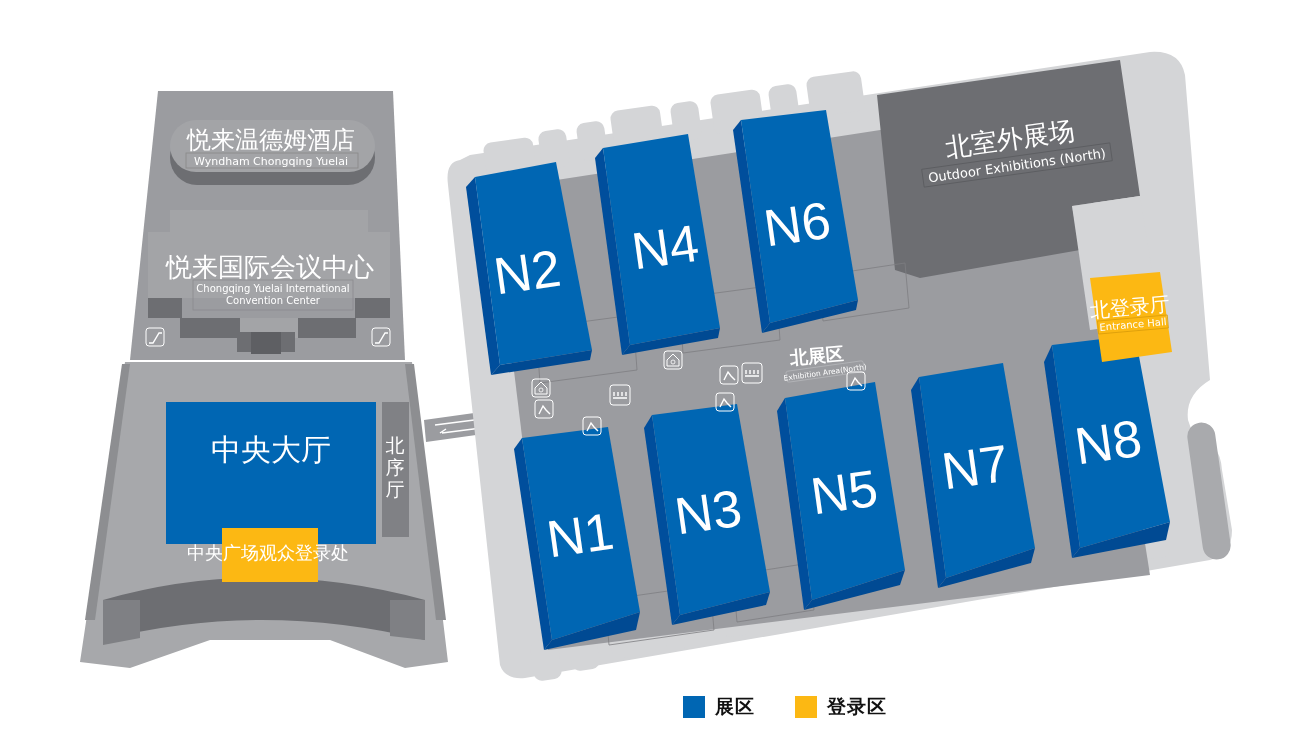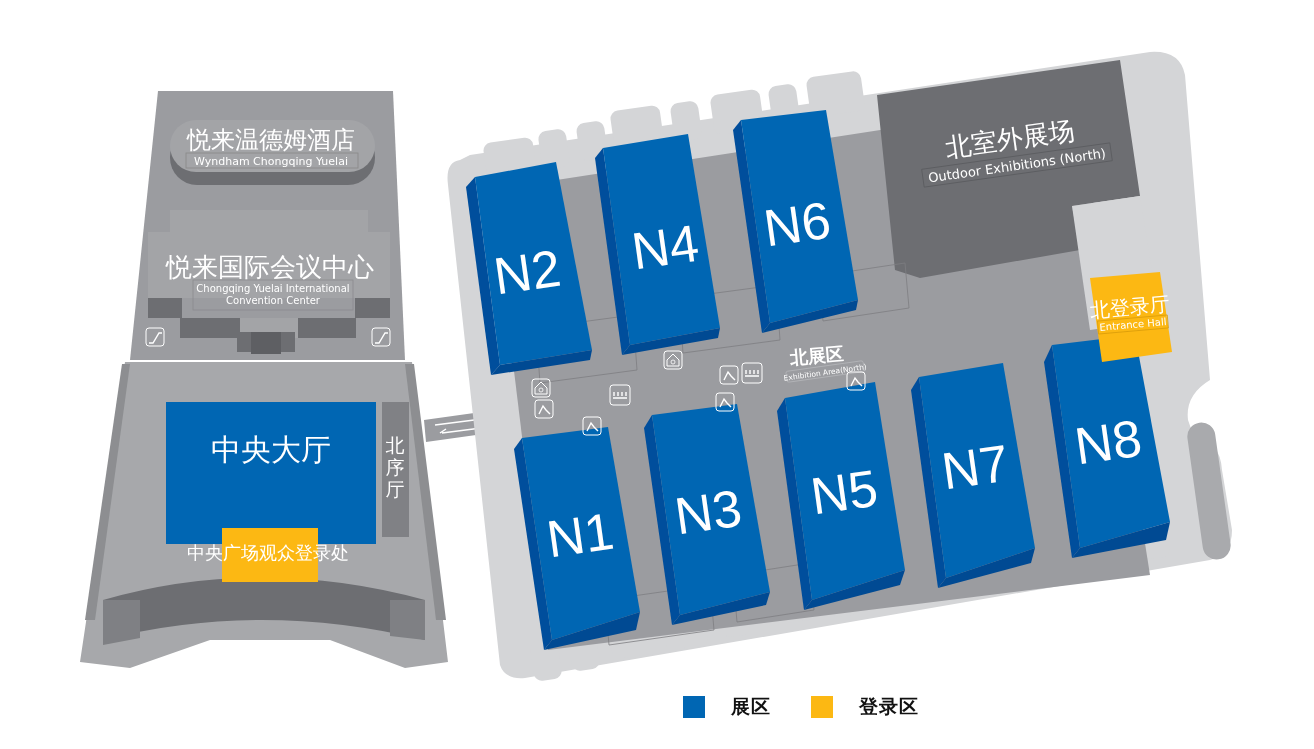--- a/index.html
+++ b/index.html
@@ -3,21 +3,21 @@
 <meta charset="utf-8">
 <style>
   html, body { margin: 0; padding: 0; background: #ffffff; }
   body { width: 1314px; height: 749px; position: relative; overflow: hidden;
          font-family: "DejaVu Sans", "Liberation Sans", sans-serif; }
   #map { position: absolute; left: 0; top: 0; width: 1314px; height: 749px; }
   .hall { cursor: pointer; }
   .lbl { fill: #ffffff; font-family: "DejaVu Sans", "Liberation Sans", sans-serif; }
   .hall-lbl { font-family: "Liberation Sans", "DejaVu Sans", sans-serif; font-size: 52px; fill: #fff; }
   .legend { position: absolute; left: 683px; top: 694px; display: flex; align-items: center; gap: 0; }
-  .legend-item { display: flex; align-items: center; margin-right: 40px; gap: 16px; }
+  .legend-item { display: flex; align-items: center; margin-right: 40px; }
   .legend-swatch { width: 22px; height: 22px; margin-right: 10px; }
   .legend-text { font-size: 19px; color: #111; font-weight: bold; letter-spacing: 1px; }
   .icon-box { fill: none; stroke: #ffffff; stroke-width: 1; }
 </style>
 </head>
 <body>
 
 <svg id="map" viewBox="0 0 1314 749" xmlns="http://www.w3.org/2000/svg">
 
   <g>

